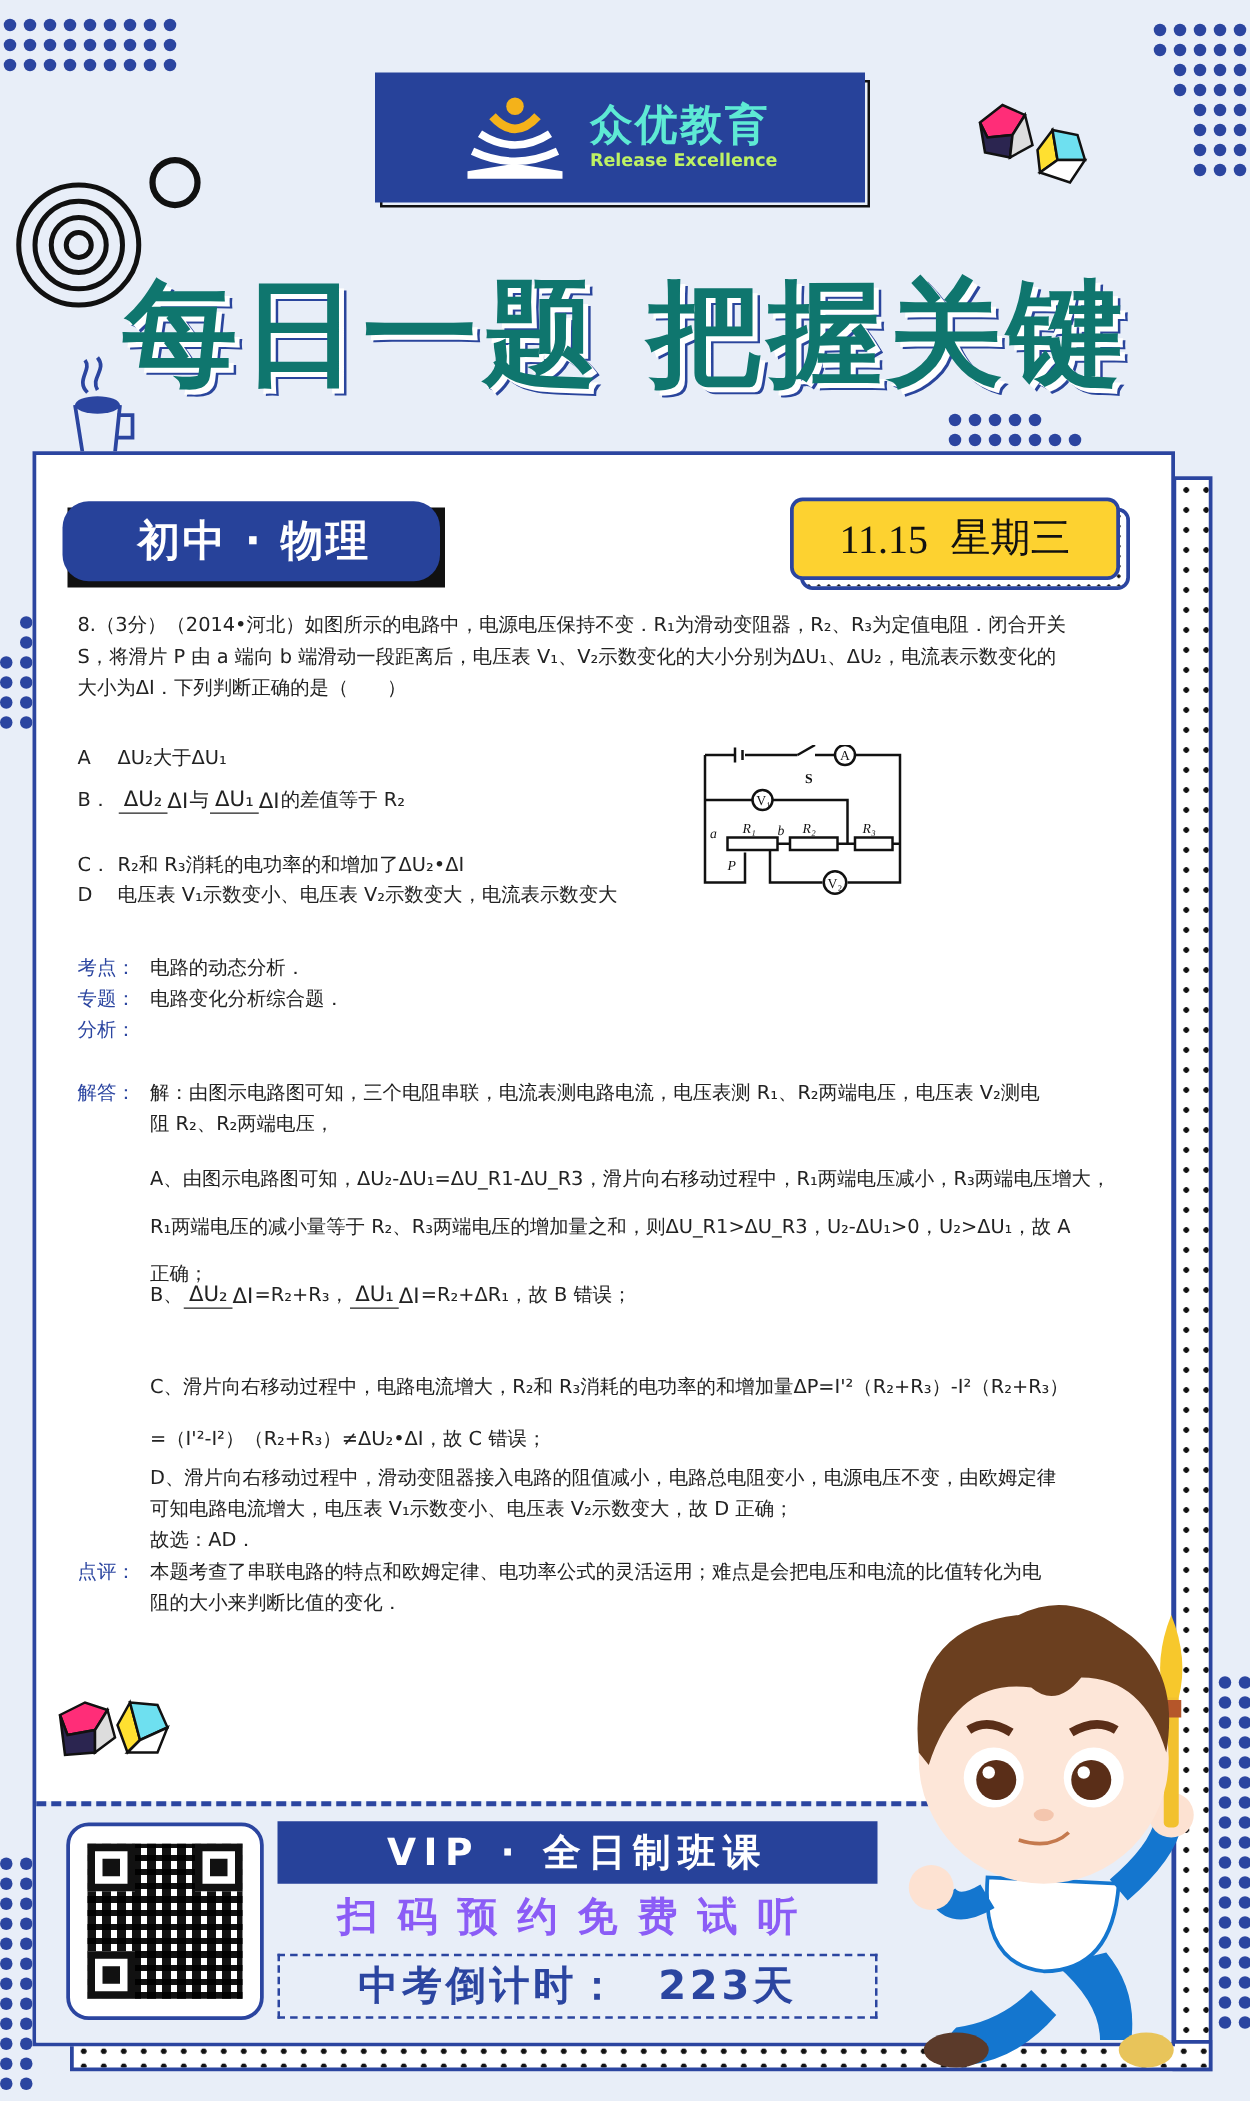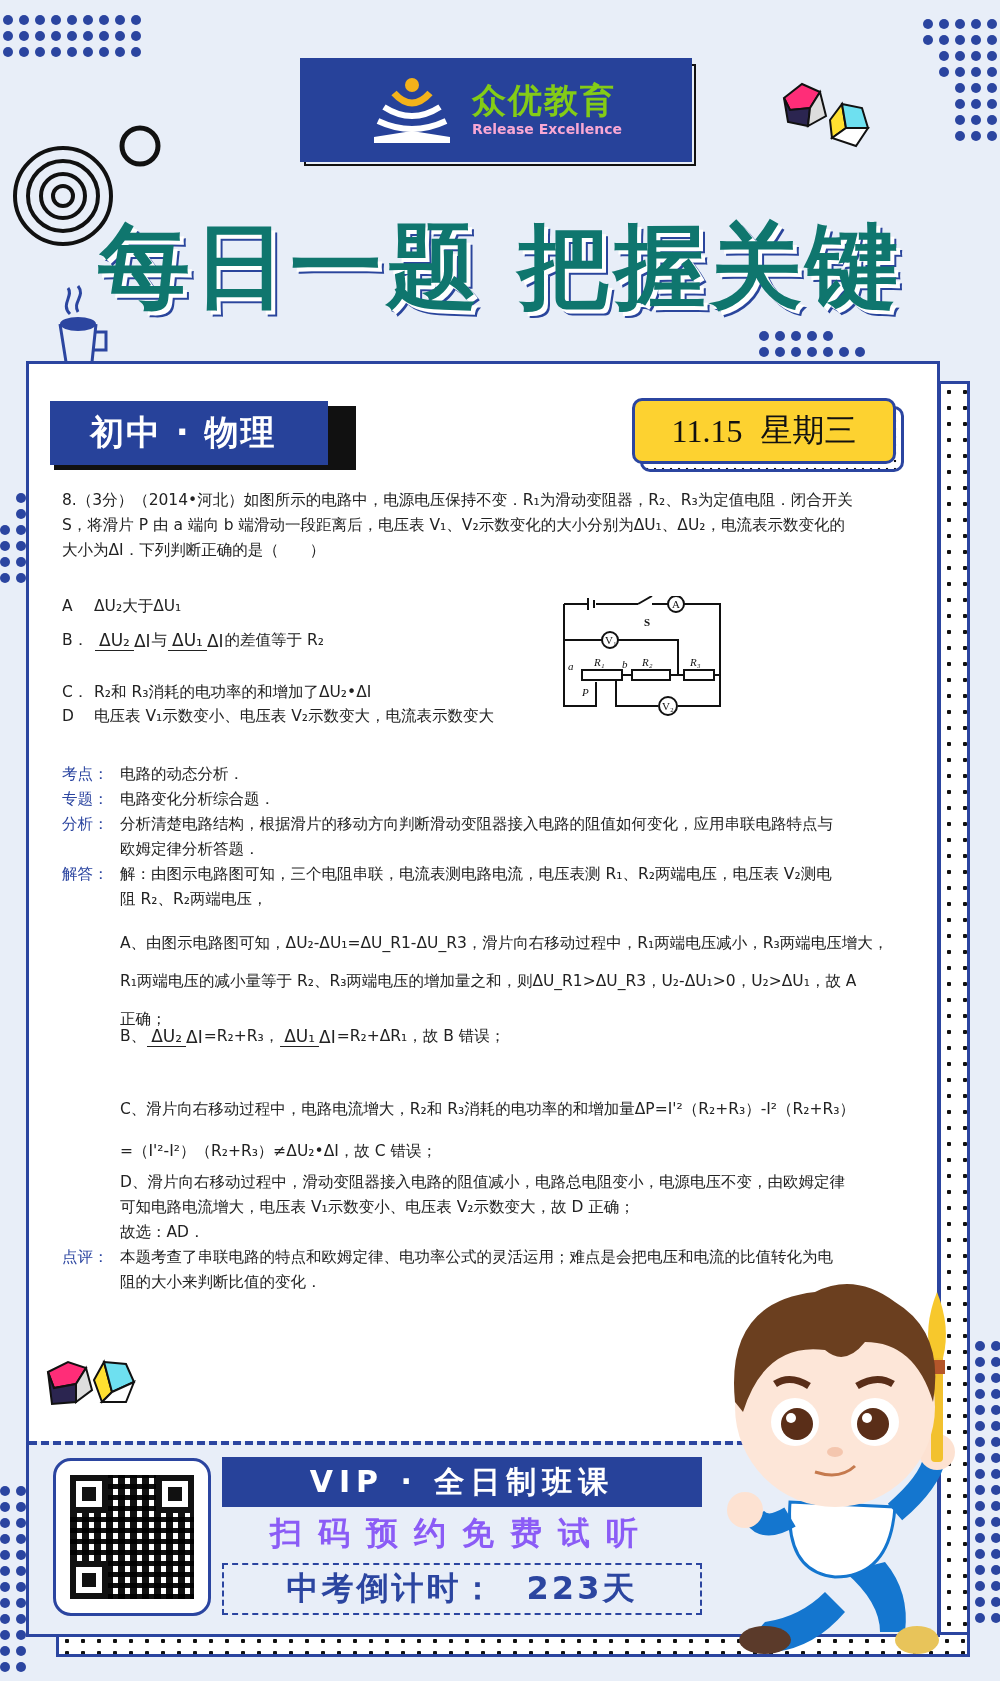--- a/index.html
+++ b/index.html
@@ -10,22 +10,22 @@
     font-family: "DejaVu Serif", "Liberation Serif", serif;
     color: #222;
   }
   .abs { position: absolute; }
   .dotgrid { display: grid; gap: 0; }
   .dot { width: 10px; height: 10px; border-radius: 50%; background: #2b45a0; margin: 3px; }
 
   
   .logo-shadow { left: 304px; top: 64px; width: 392px; height: 102px; border: 2px solid #111; background: transparent; }
   .logo { left: 300px; top: 58px; width: 392px; height: 104px; background: #27429a; display:flex; align-items:center; justify-content:center; gap: 18px; }
-  .logo-text-cn { color: #84cc16; font-family: "DejaVu Sans", sans-serif; font-weight: bold; font-size: 34px; letter-spacing: 2px; line-height: 1; }
-  .logo-text-en { color: #f9a8d4; font-family: "DejaVu Sans", sans-serif; font-weight: bold; font-size: 14px; text-align:center; margin-top: 4px; }
+  .logo-text-cn { color: #5eead4; font-family: "DejaVu Sans", sans-serif; font-weight: bold; font-size: 34px; letter-spacing: 2px; line-height: 1; }
+  .logo-text-en { color: #bef264; font-family: "DejaVu Sans", sans-serif; font-weight: bold; font-size: 14px; text-align:center; margin-top: 4px; }
 
   
   .big-title {
     left: 0; top: 205px; width: 1000px; text-align: center;
     font-family: "DejaVu Sans", sans-serif; font-weight: bold;
     font-size: 92px; color: #0f766e; letter-spacing: 4px;
     text-shadow: 4px 4px 0 #fff, 6px 6px 0 #2a459c;
   }
 
   
@@ -34,22 +34,22 @@
     background-image: radial-gradient(circle, #111 2px, transparent 2.5px);
     background-size: 16px 16px; }
   .strip-bottom { left: 56px; top: 1632px; width: 914px; height: 25px;
     border: 3px solid #2b45a0; background-color: #fff;
     background-image: radial-gradient(circle, #111 2px, transparent 2.5px);
     background-size: 16px 12px; }
   .card { left: 26px; top: 361px; width: 914px; height: 1276px; border: 3px solid #2b45a0; background: #fff; }
   .card-bottom { left: 29px; top: 1441px; width: 908px; height: 193px; background: #e8eef8; border-top: 4px dashed #2b45a0; }
 
   .subject-shadow { left: 54px; top: 406px; width: 302px; height: 64px; background: #111; }
-  .subject { left: 50px; top: 401px; width: 278px; height: 64px; background: #27429a; color:#fff;
-    font-family: "DejaVu Sans", sans-serif; font-weight: bold; font-size: 34px; display:flex; align-items:center; padding-left: 40px; letter-spacing: 2px; }
+  .subject { left: 50px; top: 401px; width: 302px; height: 64px; background: #27429a; color:#fff;
+    font-family: "DejaVu Sans", sans-serif; font-weight: bold; font-size: 34px; display:flex; align-items:center; padding-left: 60px; letter-spacing: 2px; border-radius: 21px; }
   .date-shadow { left: 640px; top: 406px; width: 264px; height: 66px; border: 3px solid #2b45a0; border-radius: 10px; background:#fff;
     background-image: radial-gradient(circle, #111 1.2px, transparent 1.6px); background-size: 8px 8px; }
   .date-box { left: 632px; top: 398px; width: 264px; height: 66px; border: 3px solid #2b45a0; border-radius: 10px; background: #fdd230;
     display:flex; align-items:center; justify-content:center; font-family: "Liberation Serif", serif; font-size: 32px; color:#111; gap: 18px; }
 
   .q { font-family: "DejaVu Sans", sans-serif; font-size: 15.5px; line-height: 25px; color: #222; }
   .label { color: #2b45a0; position:absolute; left: 62px; }
   .frac { display:inline-flex; flex-direction:row; align-items:center; vertical-align: middle; line-height: 20px; margin: 0 1px; }
   .frac .num { border-bottom: 1.5px solid #222; padding: 0 4px; font-size: 17px; }
   .frac .den { font-size: 17px; }
@@ -346,24 +346,20 @@
 </svg>
 
 <div class="abs q" style="left:0;top:762px;width:796px;height:560px;">
   <span class="label" style="top:0">考点：</span>
   <span class="abs" style="left:120px;top:0">电路的动态分析．</span>
 
   <span class="label" style="top:25px">专题：</span>
   <span class="abs" style="left:120px;top:25px">电路变化分析综合题．</span>
 
   <span class="label" style="top:50px">分析：</span>
-  <div class="abs" style="left:120px;top:50px;width:780px">
-    <div>分析清楚电路结构，根据滑片的移动方向判断滑动变阻器接入电路的阻值如何变化，应用串联电路特点与</div>
-    <div>欧姆定律分析答题．</div>
-  </div>
 
   <span class="label" style="top:100px">解答：</span>
   <div class="abs" style="left:120px;top:100px;width:790px">
     <div>解：由图示电路图可知，三个电阻串联，电流表测电路电流，电压表测 R₁、R₂两端电压，电压表 V₂测电</div>
     <div>阻 R₂、R₂两端电压，</div>
   </div>
 
   <div class="abs" style="left:120px;top:162px;width:800px;line-height:38px">
     <div>A、由图示电路图可知，ΔU₂-ΔU₁=ΔU_R1-ΔU_R3，滑片向右移动过程中，R₁两端电压减小，R₃两端电压增大，</div>
     <div>R₁两端电压的减小量等于 R₂、R₃两端电压的增加量之和，则ΔU_R1&gt;ΔU_R3，U₂-ΔU₁&gt;0，U₂&gt;ΔU₁，故 A</div>

